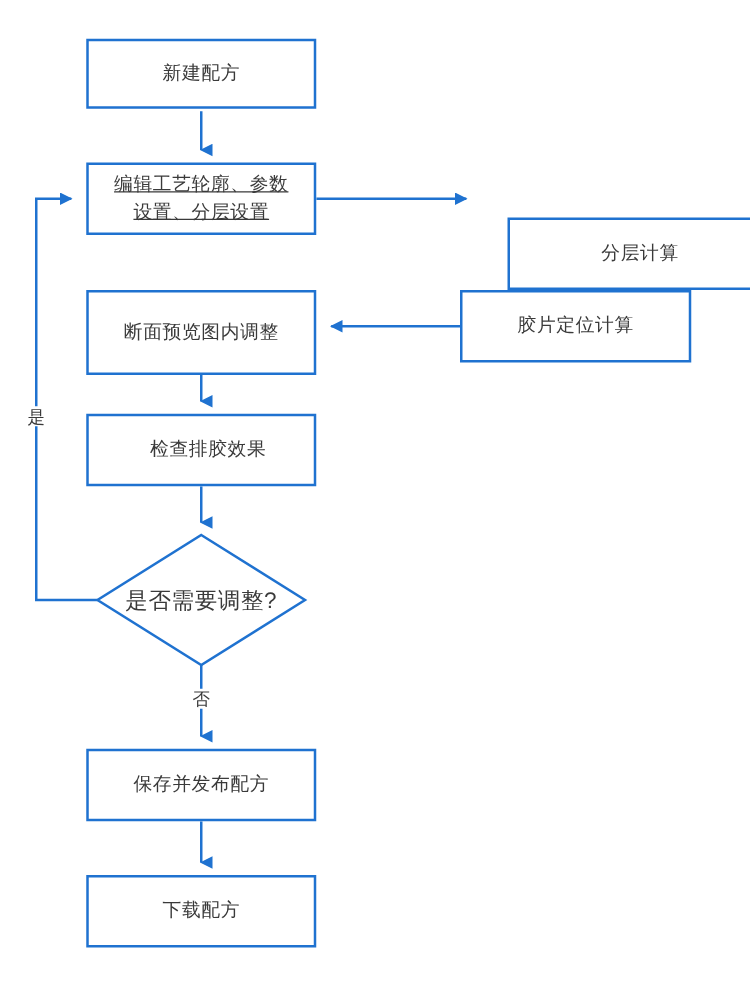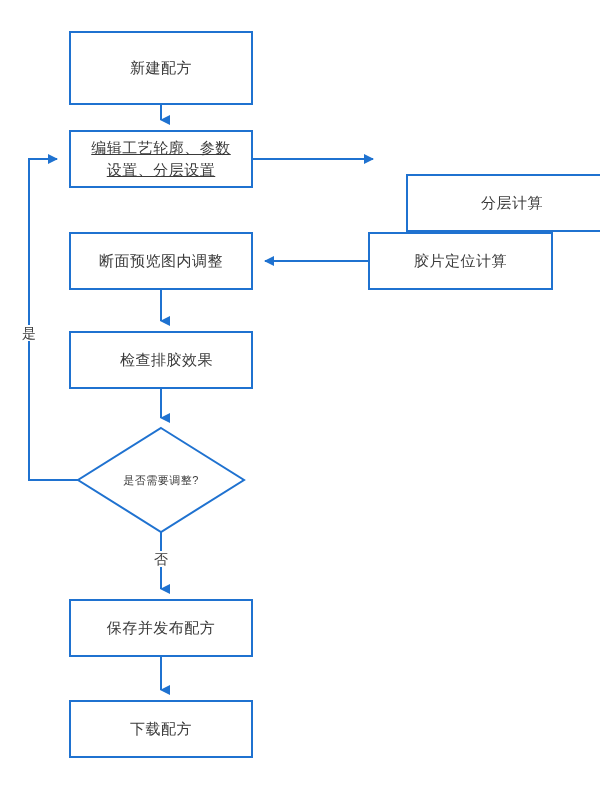--- a/index.html
+++ b/index.html
@@ -42,21 +42,21 @@
     display: block;
     white-space: pre-line;
     padding: 0 6px;
   }
   .diamond-label {
     position: absolute;
     display: flex;
     align-items: center;
     justify-content: center;
     color: #3a3a3a;
-    font-size: 11px;
+    font-size: 18px;
     letter-spacing: 0.5px;
     pointer-events: none;
   }
   .edge-label {
     position: absolute;
     color: #3a3a3a;
     font-size: 14px;
     background: #ffffff;
     line-height: 1;
     padding: 1px 1px;
@@ -95,38 +95,38 @@
 
     <path d="M161,389 L161,418" stroke="#1f72d0" stroke-width="2" fill="none" marker-end="url(#arrow-down)"></path>
 
     <path d="M78,480 L29,480 L29,159 L57,159" stroke="#1f72d0" stroke-width="2" fill="none" marker-end="url(#arrow-right)"></path>
 
     <path d="M161,532 L161,589" stroke="#1f72d0" stroke-width="2" fill="none" marker-end="url(#arrow-down)"></path>
 
     <path d="M161,657 L161,690" stroke="#1f72d0" stroke-width="2" fill="none" marker-end="url(#arrow-down)"></path>
   </svg>
 
-  <div class="node-box" style="left:69px; top:31px; width:184px; height:74px;">
+  <div class="node-box" style="left:69px; top:31px; width:184px; height:56px;">
     <span class="node-label">新建配方</span>
   </div>
 
   <div class="node-box" style="left:69px; top:130px; width:184px; height:58px;text-decoration:underline;">
     <span class="node-label">编辑工艺轮廓、参数
 设置、分层设置</span>
   </div>
 
   <div class="node-box" style="left:406px; top:130px; width:212px; height:58px;margin-top:44px;">
     <span class="node-label">分层计算</span>
   </div>
 
   <div class="node-box" style="left:368px; top:232px; width:185px; height:58px;">
     <span class="node-label">胶片定位计算</span>
   </div>
 
-  <div class="node-box" style="left:69px; top:232px; width:184px; height:58px;">
+  <div class="node-box" style="left:69px; top:232px; width:184px; height:68px;">
     <span class="node-label">断面预览图内调整</span>
   </div>
 
   <div class="node-box" style="left:69px; top:331px; width:184px; height:58px;padding-left:11px;">
     <span class="node-label">检查排胶效果</span>
   </div>
 
   <div class="diamond-label" style="left:78px; top:456px; width:166px; height:48px;">
     <span>是否需要调整?</span>
   </div>

